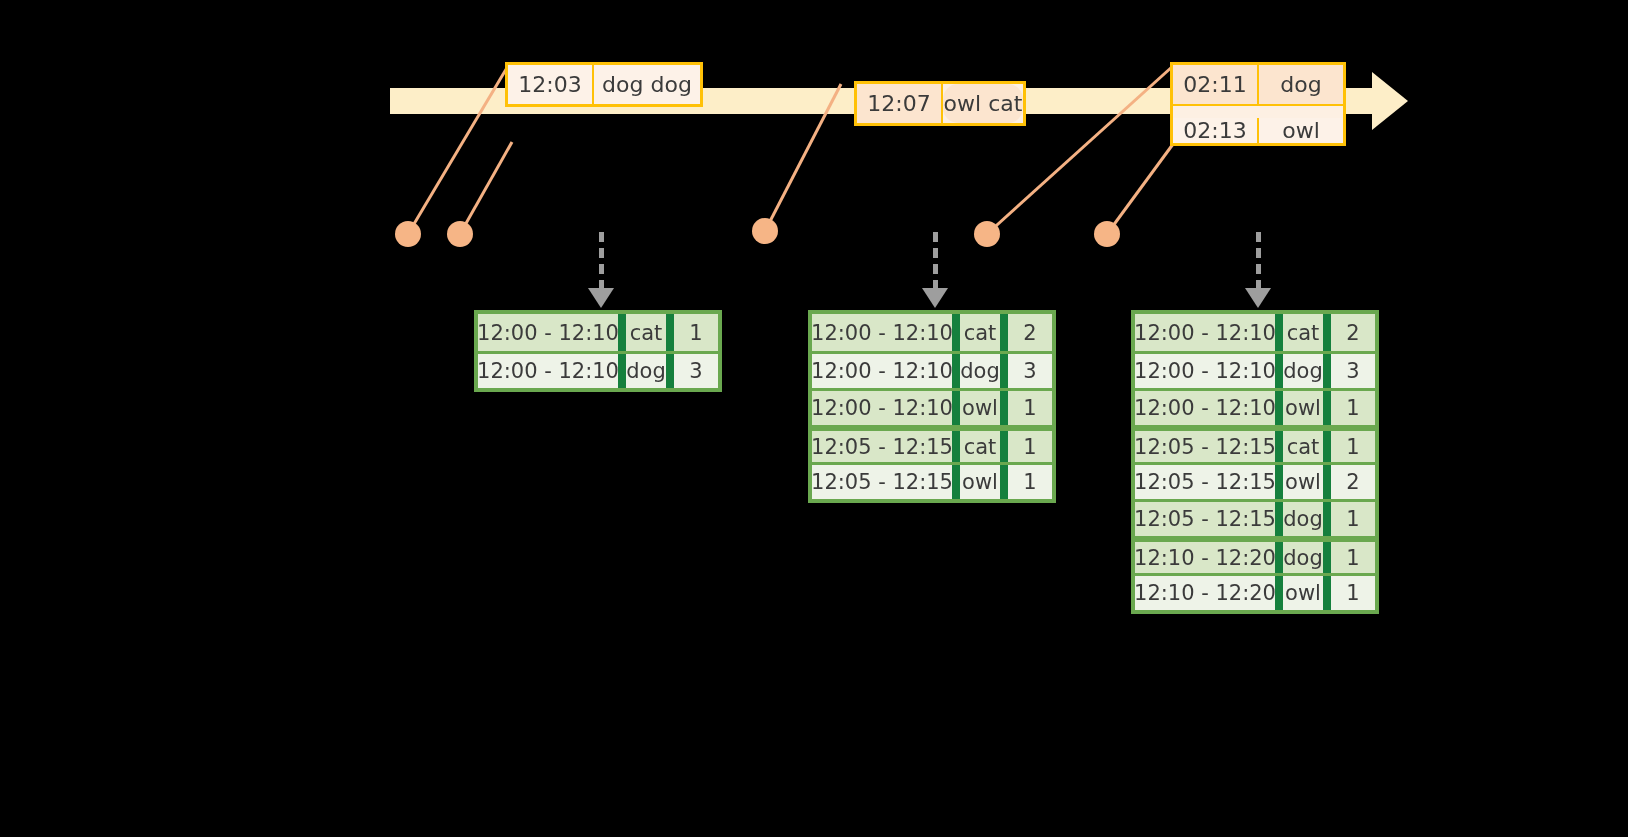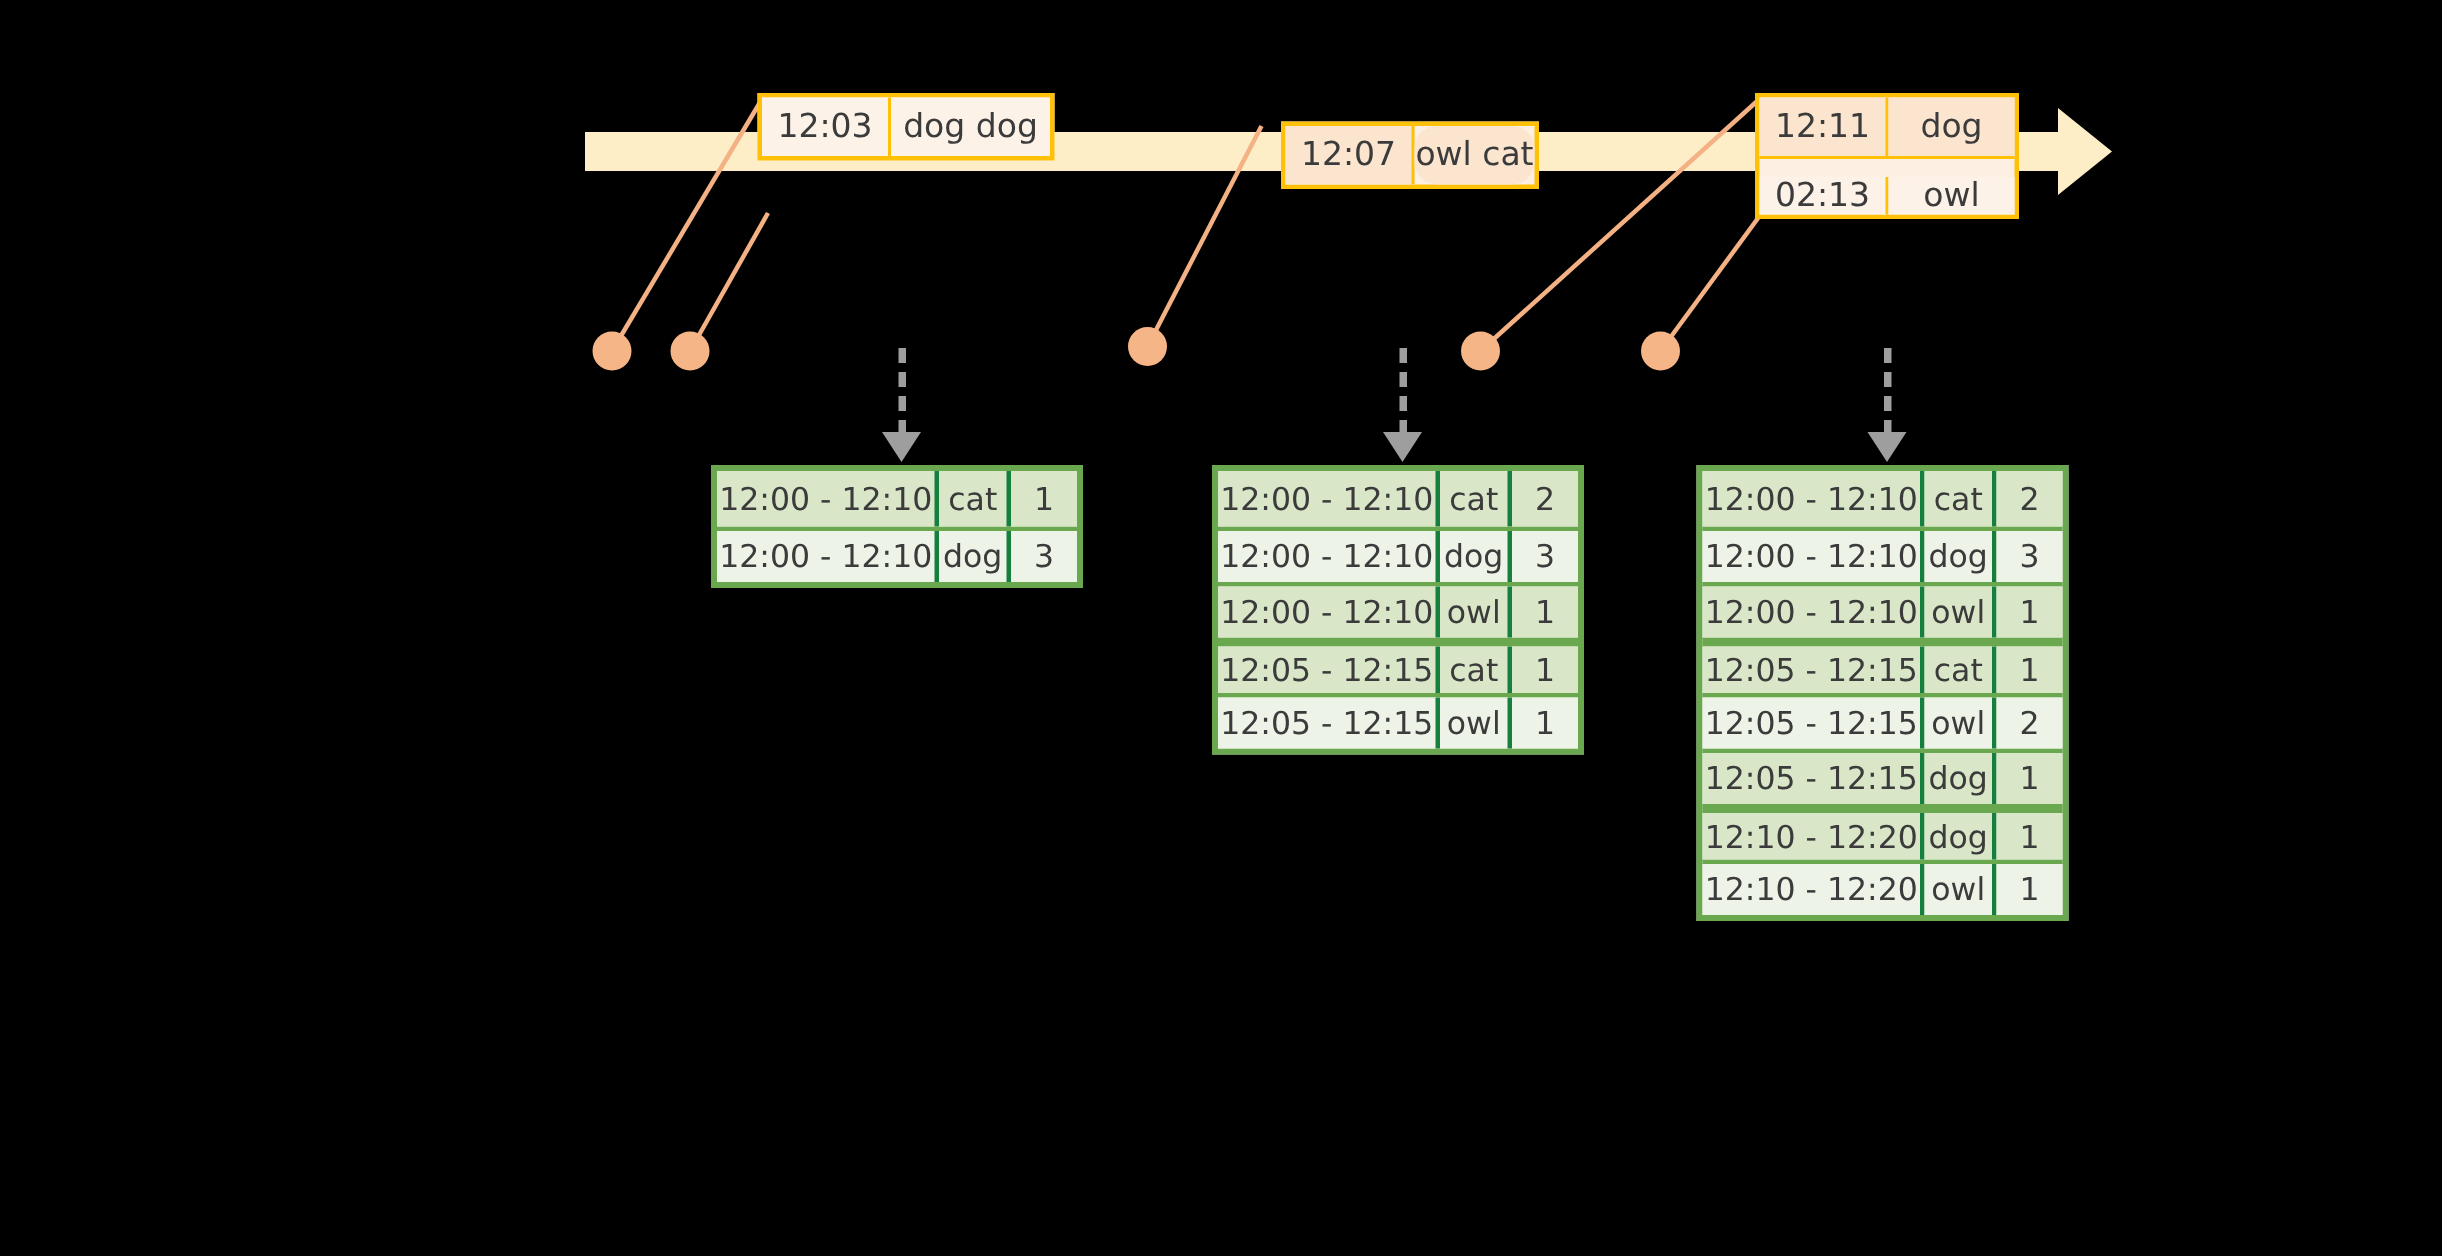--- a/index.html
+++ b/index.html
@@ -68,21 +68,21 @@
   .gtable{
     position:absolute;
     border:4px solid #6aa84f;
     box-sizing:border-box;
     background:#e9f0e0;
   }
   .grow{display:flex;height:37px;box-sizing:border-box;}
   .grow .gc{
     display:flex;align-items:center;justify-content:center;
     font-size:21px;color:#3b3b3b;box-sizing:border-box;white-space:nowrap;
-    border-right:3px solid #15803d;
+    border-right:8px solid #15803d;
   }
   .grow .gc:last-child{border-right:none;}
   .grow.dark .gc{background:#d9e7c8;}
   .grow.lite .gc{background:#eef3e8;}
   .grow+.grow{border-top:3px solid #6aa84f;}
   .grow.sep{border-top-width:6px;}
   .c-win{width:148px;}
   .c-word{width:48px;}
   .c-num{width:44px;}
 
@@ -121,21 +121,21 @@
 
   <div class="evbox" id="ev-b">
     <div class="evrow shade">
       <div class="ev-c ev-time">12:07</div>
       <div class="ev-c ev-words">owl cat</div>
     </div>
   </div>
 
   <div class="evbox" id="ev-c">
     <div class="evrow shade">
-      <div class="ev-c ev-time">12:11</div>
+      <div class="ev-c ev-time">02:11</div>
       <div class="ev-c ev-words">dog</div>
     </div>
     <div class="evrow light">
       <div class="ev-c ev-time">02:13</div>
       <div class="ev-c ev-words">owl</div>
     </div>
   </div>
 
   <div class="dash" style="left:599px;top:232px;height:58px;"></div>
   <div class="dashhead" style="left:588px;top:288px;"></div>

